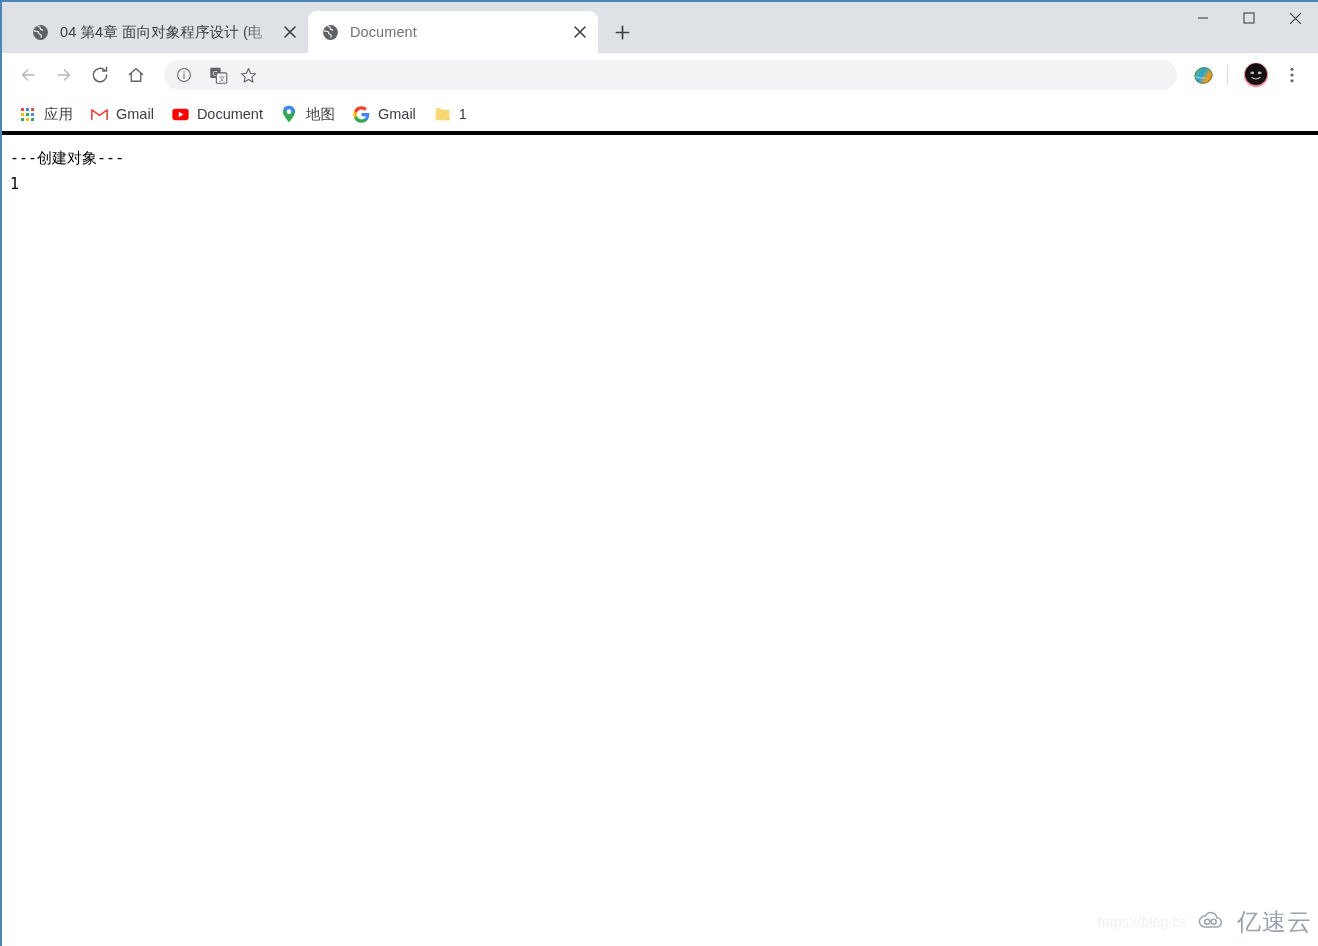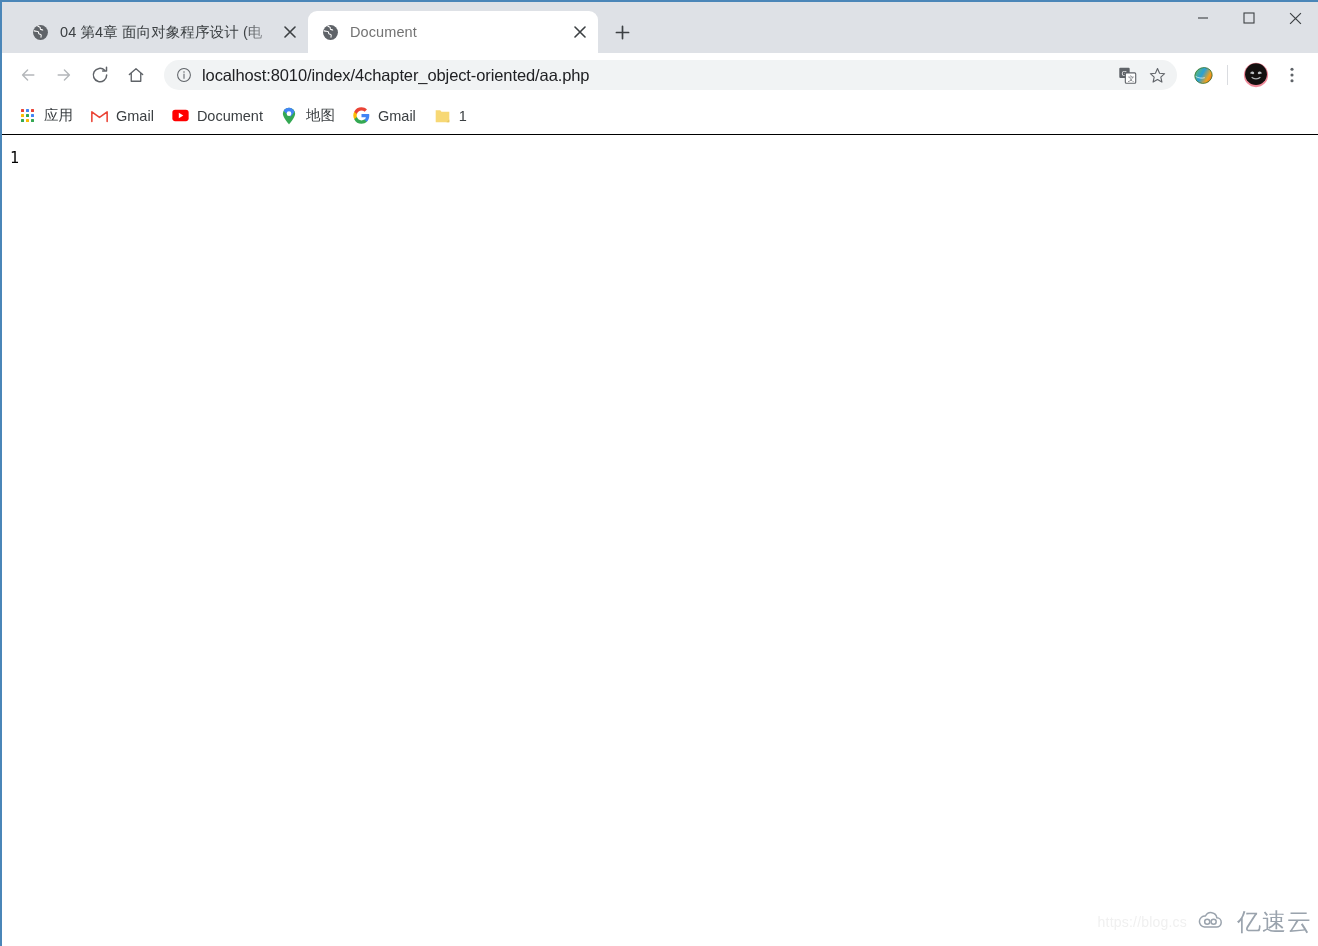--- a/index.html
+++ b/index.html
@@ -183,21 +183,21 @@
 
   
   #bookmarks-bar {
     height: 38px;
     background: #ffffff;
     display: flex;
     align-items: center;
     padding: 0 8px;
     box-sizing: border-box;
     flex: 0 0 auto;
-    border-bottom: 1px solid #000000;
+    border-bottom: 4px solid #000000;
   }
   .bookmark {
     display: flex;
     align-items: center;
     height: 26px;
     padding: 0 9px;
     border-radius: 4px;
     font-size: 14.5px;
     color: #3c4043;
     white-space: nowrap;
@@ -352,21 +352,20 @@
     </div>
 
     <div id="omnibox">
       <span id="site-info-icon">
         <svg width="16" height="16" viewBox="0 0 20 20">
           <circle cx="10" cy="10" r="8" fill="none" stroke="#5f6368" stroke-width="1.3"></circle>
           <circle cx="10" cy="6.2" r="0.95" fill="#5f6368"></circle>
           <path d="M10 8.8 V14.2" stroke="#5f6368" stroke-width="1.3" stroke-linecap="round"></path>
         </svg>
       </span>
-      <span id="url-text" title="localhost:8010/index/4chapter_object-oriented/aa.php">localhost:8010/index/4chapter_object-oriented/aa.php</span>
 
       <span class="omni-action">
         <svg width="19" height="19" viewBox="0 0 22 22">
           <rect x="1.5" y="2" width="12" height="12" rx="1.2" fill="#5f6368"></rect>
           <text x="4" y="11.5" font-family="Liberation Sans, sans-serif" font-size="8.5" fill="#ffffff">G</text>
           <rect x="8.5" y="8" width="12" height="12" rx="1.2" fill="#ffffff" stroke="#5f6368" stroke-width="1.3"></rect>
           <text x="11.2" y="17.6" font-family="Liberation Sans, sans-serif" font-size="8" fill="#5f6368">文</text>
         </svg>
       </span>
       <span class="omni-action">
@@ -480,20 +479,21 @@
           <path d="M2 2.2h5.4l1.4 1.8H18v11.8a.6.6 0 0 1-.6.6H2.6a.6.6 0 0 1-.6-.6Z" fill="#f7d875"></path>
           <path d="M14.6 16.4 18 13.1v3.3Z" fill="#e8c75f"></path>
         </svg>
       </span>
       <span>1</span>
     </div>
   </div>
 
   <div id="page-viewport">
     <div id="page-content">
+      <div class="page-line">---创建对象---</div>
       <div class="page-line">1</div>
     </div>
 
     <div id="watermark">
       <span id="watermark-url">https://blog.cs</span>
       <span id="watermark-brand">
         <span>
           <svg width="28" height="20" viewBox="0 0 34 24">
             <path d="M9 20.5h14.5a5.6 5.6 0 0 0 .6-11.2 7.3 7.3 0 0 0-13.8-2.2A6.2 6.2 0 0 0 9 20.5Z" fill="none" stroke="#9aa3ad" stroke-width="1.8" stroke-linejoin="round"></path>
             <circle cx="12.4" cy="14.2" r="3.1" fill="none" stroke="#9aa3ad" stroke-width="1.8"></circle>

